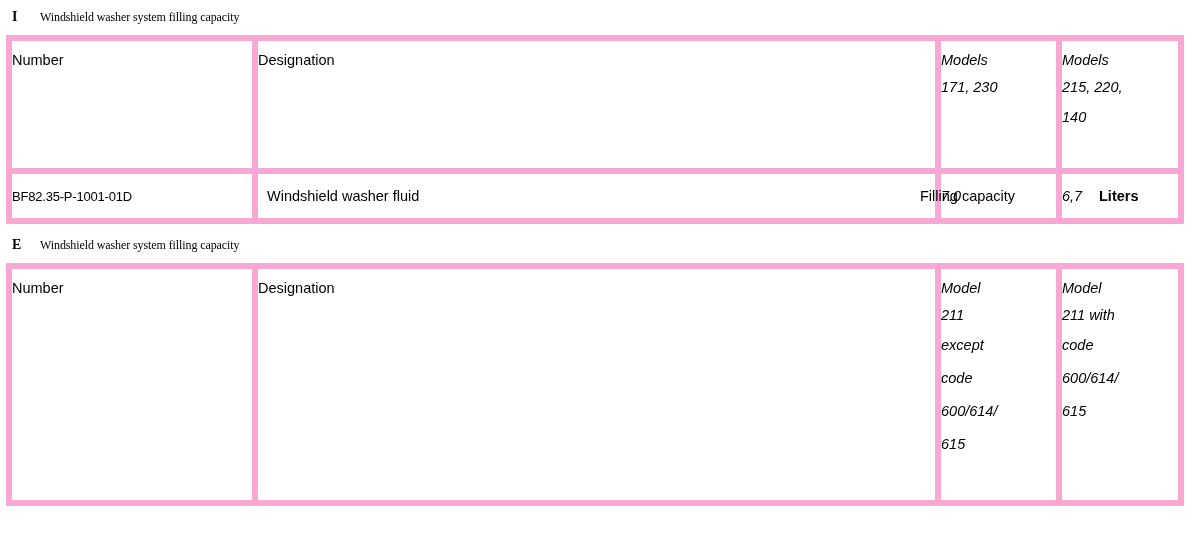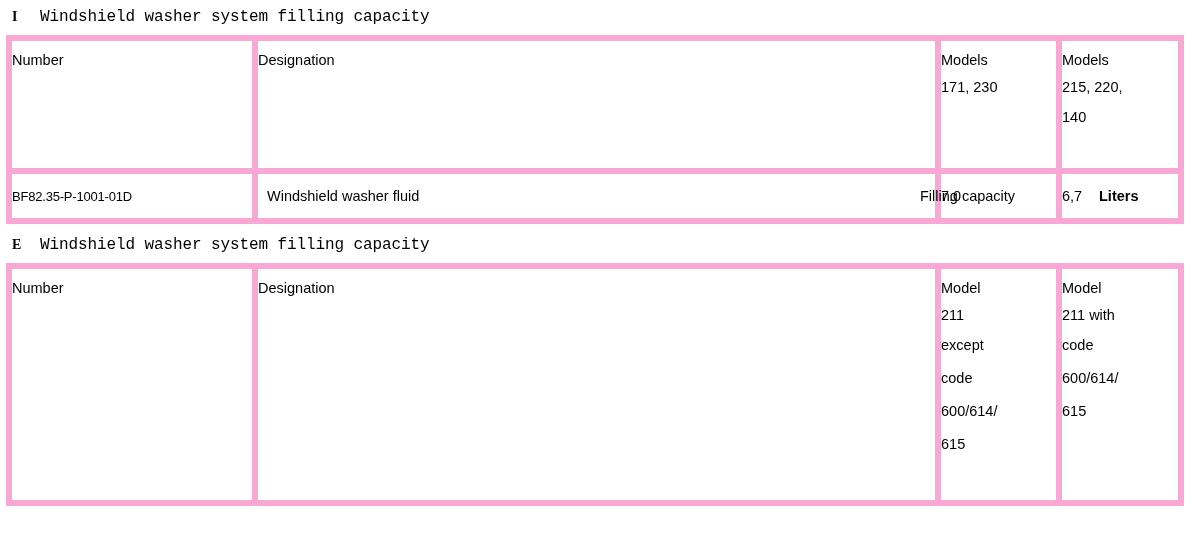--- a/index.html
+++ b/index.html
@@ -34,22 +34,22 @@
   .caption-letter {
     font-family: "Liberation Serif", serif;
     font-size: 14px;
     font-weight: 700;
     width: 34px;
     flex: 0 0 34px;
     padding-left: 6px;
     box-sizing: border-box;
   }
   .caption-text {
-    font-family: Liberation Mono, monospace;
-    font-size: 16px;
+    font-family: Liberation Serif, serif;
+    font-size: 12px;
     letter-spacing: -0.1px;
   }
 
   #caption-1 { padding-top: 7px; }
   #caption-2 { padding-top: 11px; }
 
   
   .spec-table {
     border-collapse: collapse;
     table-layout: fixed;
@@ -63,21 +63,21 @@
     padding: 6px 0 0 0;
     line-height: 33px;
   }
 
   .col-number      { width: 246px; }
   .col-designation { width: 683px; }
   .col-val-a       { width: 121px; }
   .col-val-b       { width: 122px; }
 
   .cell-pad-left { padding-left: 9px; }
-  .cell-pad-val  { padding-left: 9px; }
+  .cell-pad-val  { padding-left: 9px; font-style: italic; }
 
   
   #table-1 .header-row td { height: 121px; }
   #table-1 .data-row td   { height: 38px; margin-top: 40px; }
   #table-2 .header-row td { height: 225px; }
   #table-2 .data-row td   { height: 41px; }
 
   .hdr-line { display: block; line-height: 33px; }
   #table-1 .hdr-line.tight { line-height: 27px; }
   #table-2 .hdr-line.tight { line-height: 27px; }

